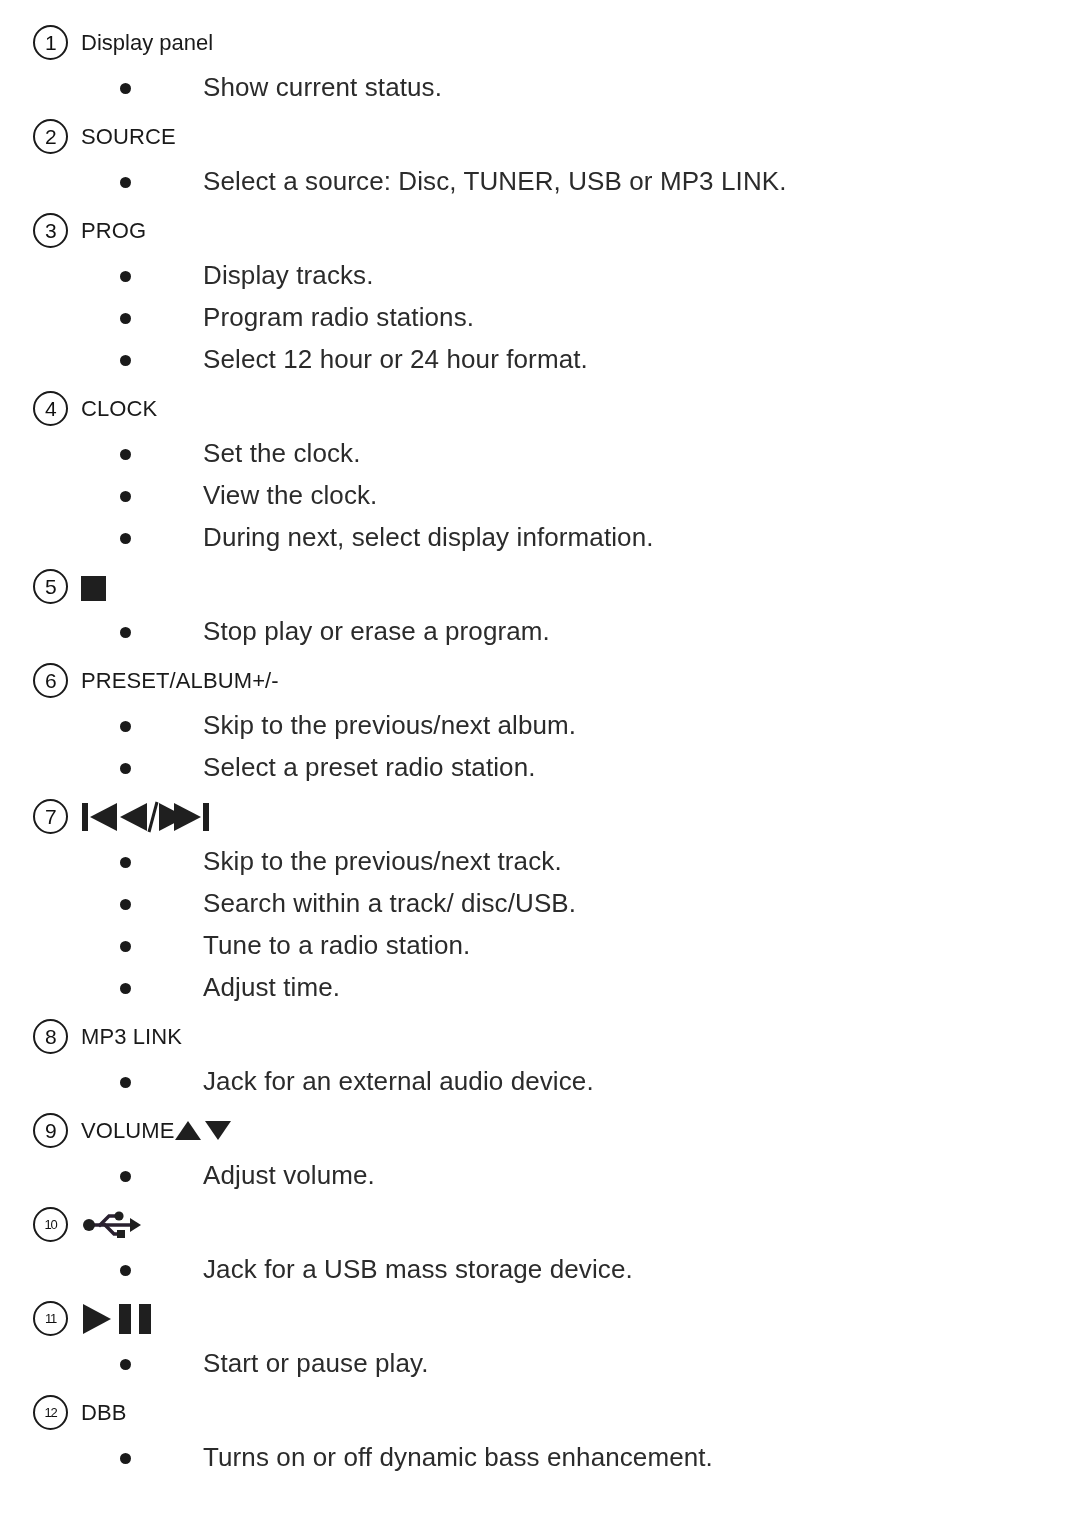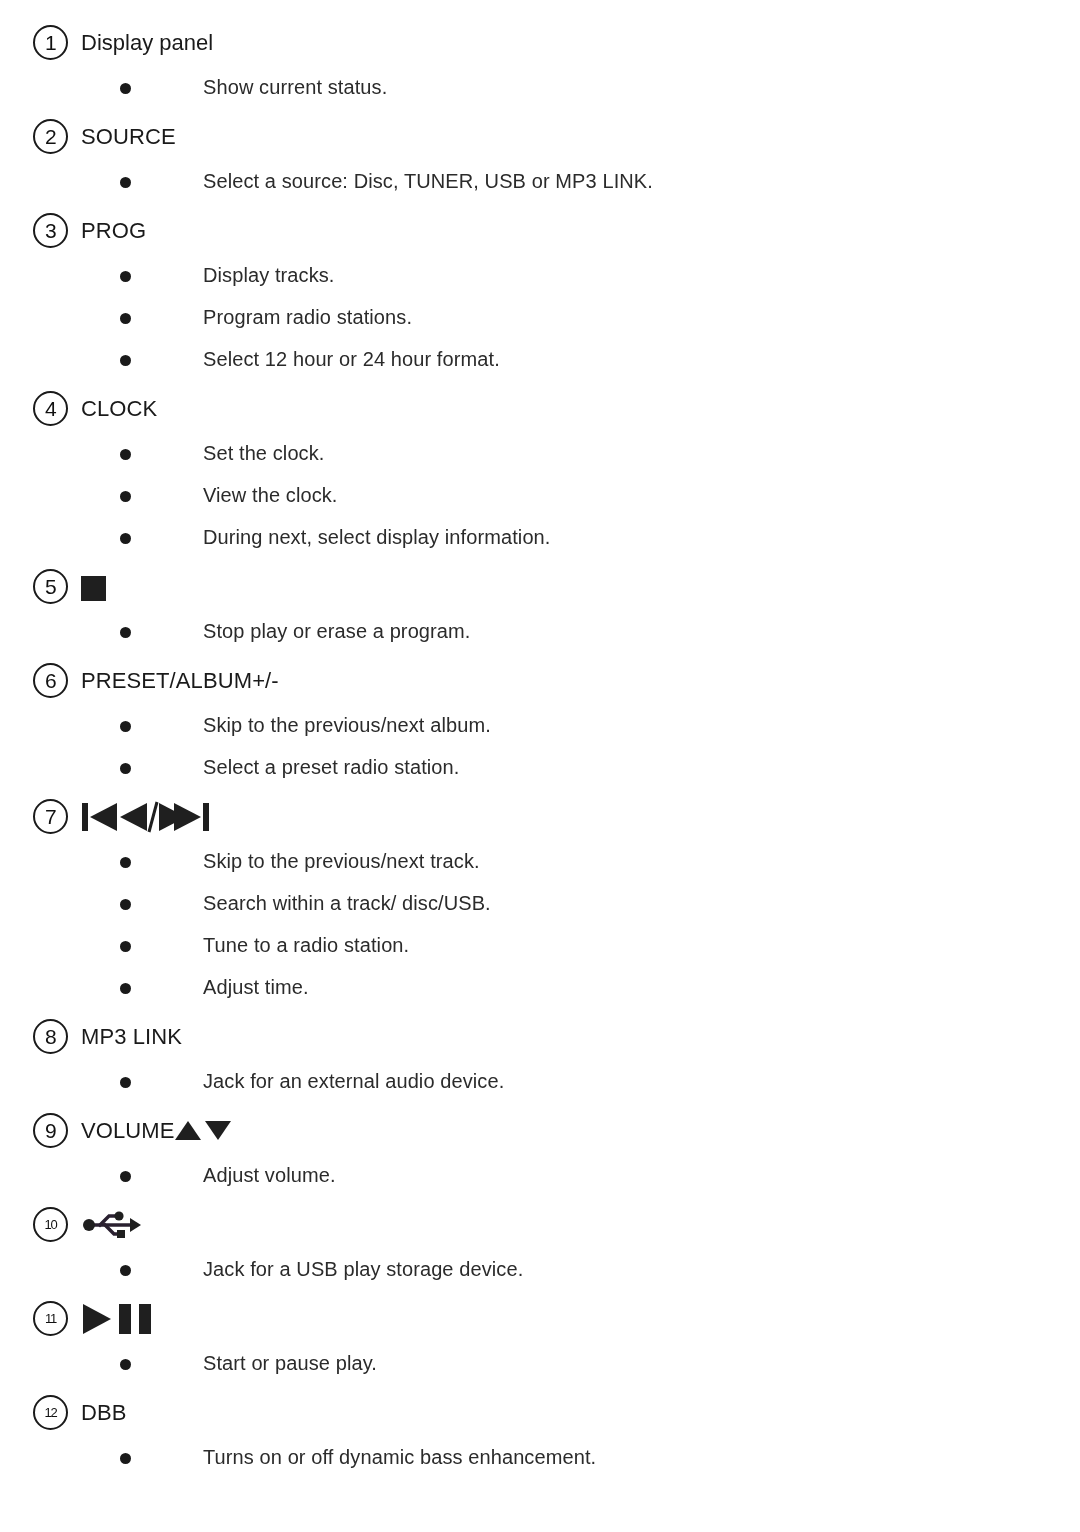--- a/index.html
+++ b/index.html
@@ -99,21 +99,21 @@
     position: absolute;
     left: 120px;
     top: 17px;
     width: 11px;
     height: 11px;
     border-radius: 50%;
     background: #1a1a1a;
   }
   .bullet-text {
     margin-left: 203px;
-    font-size: 20px;
+    font-size: 26px;
     line-height: 42px;
     color: #2b2b2b;
     letter-spacing: 0.1px;
     white-space: nowrap;
   }
 
   
   .icon-stop {
     display: inline-block;
     width: 25px;
@@ -333,21 +333,21 @@
                 <circle cx="38" cy="8" r="4.6" fill="#1f1f1f"></circle>
                 <rect x="36" y="22" width="8" height="8" fill="#1f1f1f"></rect>
                 <polygon points="49,10 60,17 49,24" fill="#1f1f1f"></polygon>
               </svg>
             </span>
           </div>
         </div>
         <ul class="bullets">
           <li class="bullet-row">
             <span class="bullet-dot"></span>
-            <span class="bullet-text">Jack for a USB play storage device.</span>
+            <span class="bullet-text">Jack for a USB mass storage device.</span>
           </li>
         </ul>
       </div>
       <div class="item">
         <div class="item-head">
           <div class="num-circle two-digit">11</div>
           <div class="head-icon">
             <span class="icon-playpause">
               <svg width="74" height="34" viewBox="0 0 74 34">
                 <polygon points="2,2 2,32 30,17" fill="#1f1f1f"></polygon>

